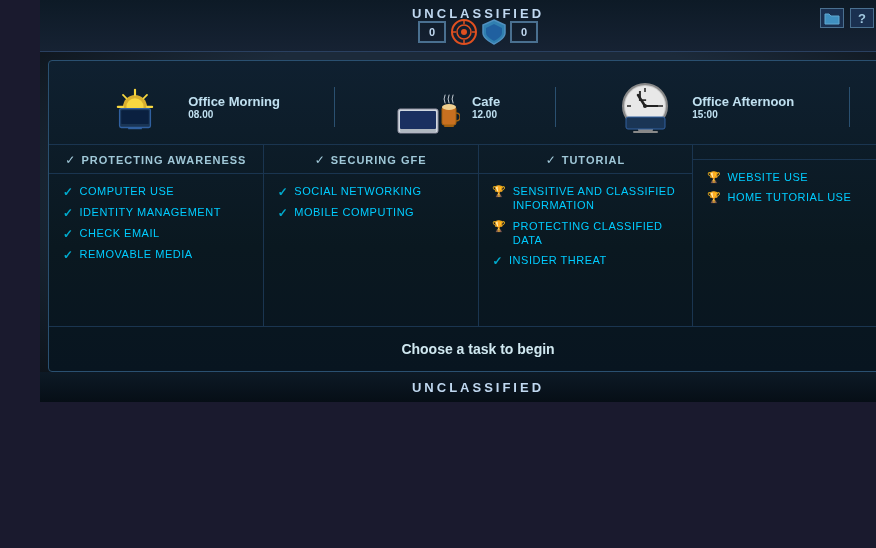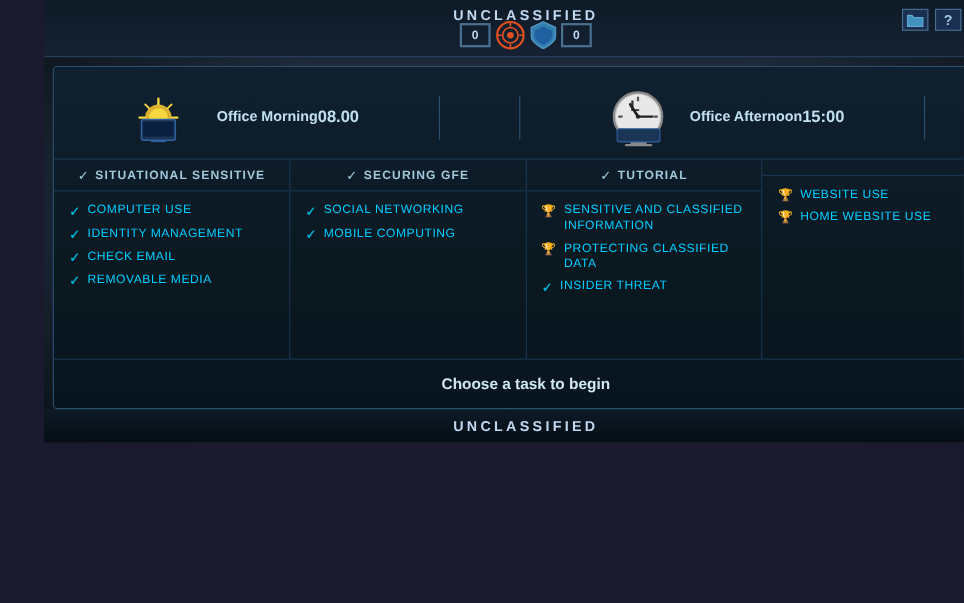--- a/index.html
+++ b/index.html
@@ -144,31 +144,32 @@
       width: 70px;
       height: 55px;
       display: flex;
       align-items: center;
       justify-content: center;
       position: relative;
     }
 
     .timeline-label {
       display: flex;
+      flex-direction: column;
     }
 
     .timeline-label .name {
       color: #c0e0f0;
       font-size: 13px;
       font-weight: bold;
     }
 
     .timeline-label .time {
       color: #c0e0f0;
-      font-size: 15px;
+      font-size: 10px;
       font-weight: bold;
     }
 
     .timeline-separator {
       width: 1px;
       height: 40px;
       background: #2a5070;
     }
 
     
@@ -361,20 +362,44 @@
           </svg>
         </div>
         <div class="timeline-label">
           <span class="name">Office Morning</span>
           <span class="time">08.00</span>
         </div>
       </div>
 
       <div class="timeline-separator"></div>
 
+      <div class="timeline-item">
+        <div class="timeline-icon">
+          <svg class="laptop-svg" viewBox="0 0 70 55">
+
+            <rect x="8" y="30" width="40" height="24" rx="2" fill="#d0d8e0" stroke="#9090a0" stroke-width="1"></rect>
+            <rect x="10" y="32" width="36" height="18" rx="1" fill="#1a3060"></rect>
+
+            <rect x="10" y="50" width="36" height="3" rx="1" fill="#b0b8c0"></rect>
+
+            <rect x="52" y="28" width="14" height="18" rx="2" fill="#c87020" stroke="#a06010" stroke-width="1"></rect>
+            <ellipse cx="59" cy="28" rx="7" ry="3" fill="#f0d090"></ellipse>
+            <path d="M66 34 Q70 34 70 38 Q70 42 66 42" fill="none" stroke="#a06010" stroke-width="1.5"></path>
+            <rect x="54" y="46" width="10" height="2" rx="1" fill="#a06010"></rect>
+
+            <path d="M55 24 Q53 20 55 16" fill="none" stroke="#c0c8d0" stroke-width="1" stroke-linecap="round"></path>
+            <path d="M59 24 Q57 20 59 16" fill="none" stroke="#c0c8d0" stroke-width="1" stroke-linecap="round"></path>
+            <path d="M63 24 Q61 20 63 16" fill="none" stroke="#c0c8d0" stroke-width="1" stroke-linecap="round"></path>
+          </svg>
+        </div>
+        <div class="timeline-label">
+          <span class="name">Cafe</span>
+          <span class="time">12.00</span>
+        </div>
+      </div>
 
       <div class="timeline-separator"></div>
 
       <div class="timeline-item">
         <div class="timeline-icon">
           <svg class="clock-svg" viewBox="0 0 55 55">
             <circle cx="27" cy="27" r="22" fill="#c8c8c8" stroke="#888" stroke-width="2"></circle>
             <circle cx="27" cy="27" r="20" fill="#e8e8e8"></circle>
 
             <line x1="27" y1="9" x2="27" y2="13" stroke="#555" stroke-width="2"></line>
@@ -403,21 +428,21 @@
 
       <div class="timeline-separator"></div>
 
     </div>
 
     <div class="categories-row">
 
       <div class="category-section">
         <div class="category-header">
           <span class="check-mark">✓</span>
-          <span class="category-header-text">SITUATIONAL SENSITIVE</span>
+          <span class="category-header-text">PROTECTING AWARENESS</span>
         </div>
         <div class="category-items">
           <div class="cat-item">
             <span class="check">✓</span>
             <span class="item-text">COMPUTER USE</span>
           </div>
           <div class="cat-item">
             <span class="check">✓</span>
             <span class="item-text">IDENTITY MANAGEMENT</span>
           </div>
@@ -474,21 +499,21 @@
         <div class="category-header">
           <span class="category-header-text"></span>
         </div>
         <div class="category-items">
           <div class="cat-item">
             <span class="trophy">🏆</span>
             <span class="item-text">WEBSITE USE</span>
           </div>
           <div class="cat-item">
             <span class="trophy">🏆</span>
-            <span class="item-text">HOME WEBSITE USE</span>
+            <span class="item-text">HOME TUTORIAL USE</span>
           </div>
         </div>
       </div>
 
     </div>
 
     <div class="bottom-cta">
       <div class="cta-text">Choose a task to begin</div>
     </div>
 

